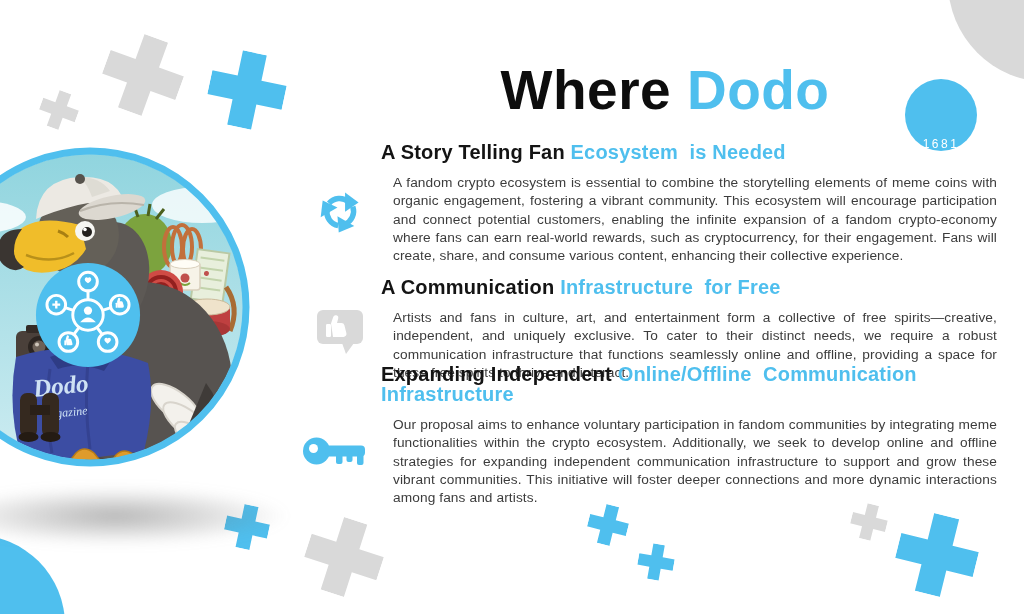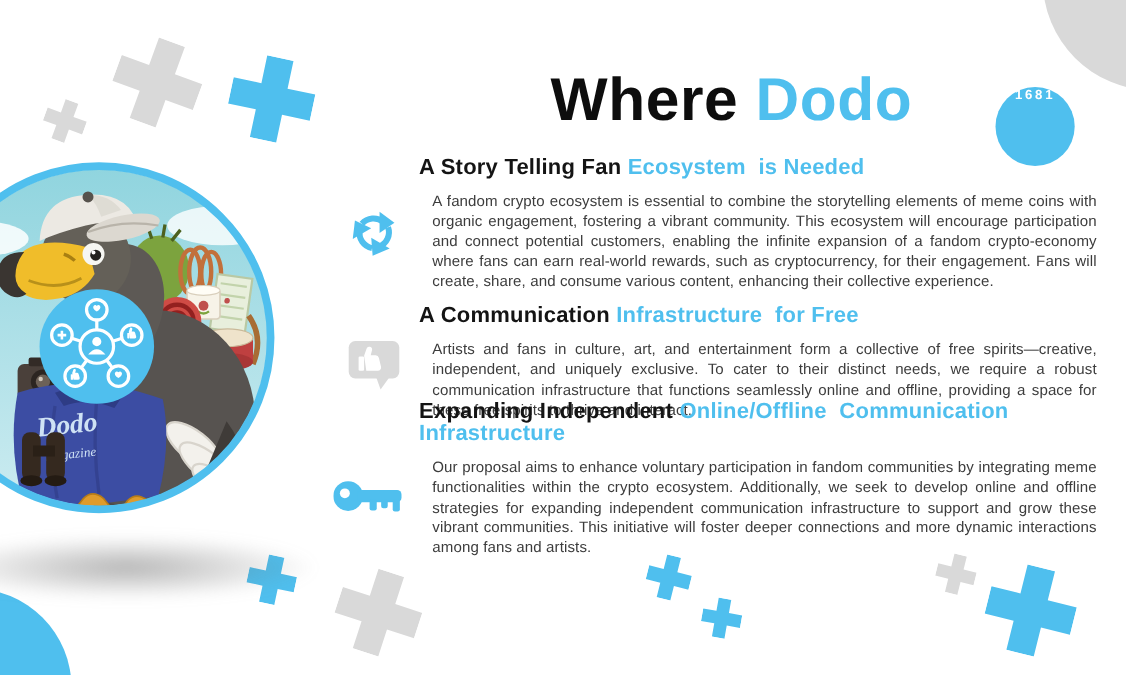--- a/index.html
+++ b/index.html
@@ -23,22 +23,22 @@
   
   .corner-blob{position:absolute;left:-115px;top:535px;width:180px;height:180px;border-radius:50%;background:var(--accent);}
   
   .tagline{position:absolute;left:380px;top:27px;width:628px;text-align:center;
     font-size:13.5px;font-weight:bold;color:var(--heading-color);letter-spacing:.2px;}
   .tagline .blue{color:var(--accent);}
   .page-title{position:absolute;left:380px;top:62px;width:570px;text-align:center;
     font-size:55px;line-height:56px;font-weight:bold;letter-spacing:.5px;color:#0d0d0d;}
   .page-title .blue{color:var(--accent);}
   .badge{position:absolute;left:905px;top:79px;width:72px;height:72px;border-radius:50%;
-    background:var(--accent);color:var(--badge-text-color);display:flex;align-items:flex-start;justify-content:center;
-    font-size:12px;font-weight:bold;letter-spacing:2.5px;}
+    background:var(--accent);color:var(--badge-text-color);display:flex;align-items:flex-end;justify-content:center;
+    font-size:12px;font-weight:normal;letter-spacing:2.5px;}
   
   .sec{position:absolute;left:381px;width:628px;}
   .sec-1{top:142px;} .sec-2{top:277px;} .sec-3{top:364px;}
   .sec h3{margin:0 0 9px 0;font-size:20px;line-height:20px;font-weight:bold;
     color:var(--heading-color);letter-spacing:.2px;white-space:pre-wrap;}
   .sec h3 .blue{color:var(--accent);}
   .sec p{margin:12px;font-size:13.7px;line-height:18.3px;color:var(--body-color);
     text-align:justify;letter-spacing:.1px;}
   
   .sec-icon{position:absolute;}

